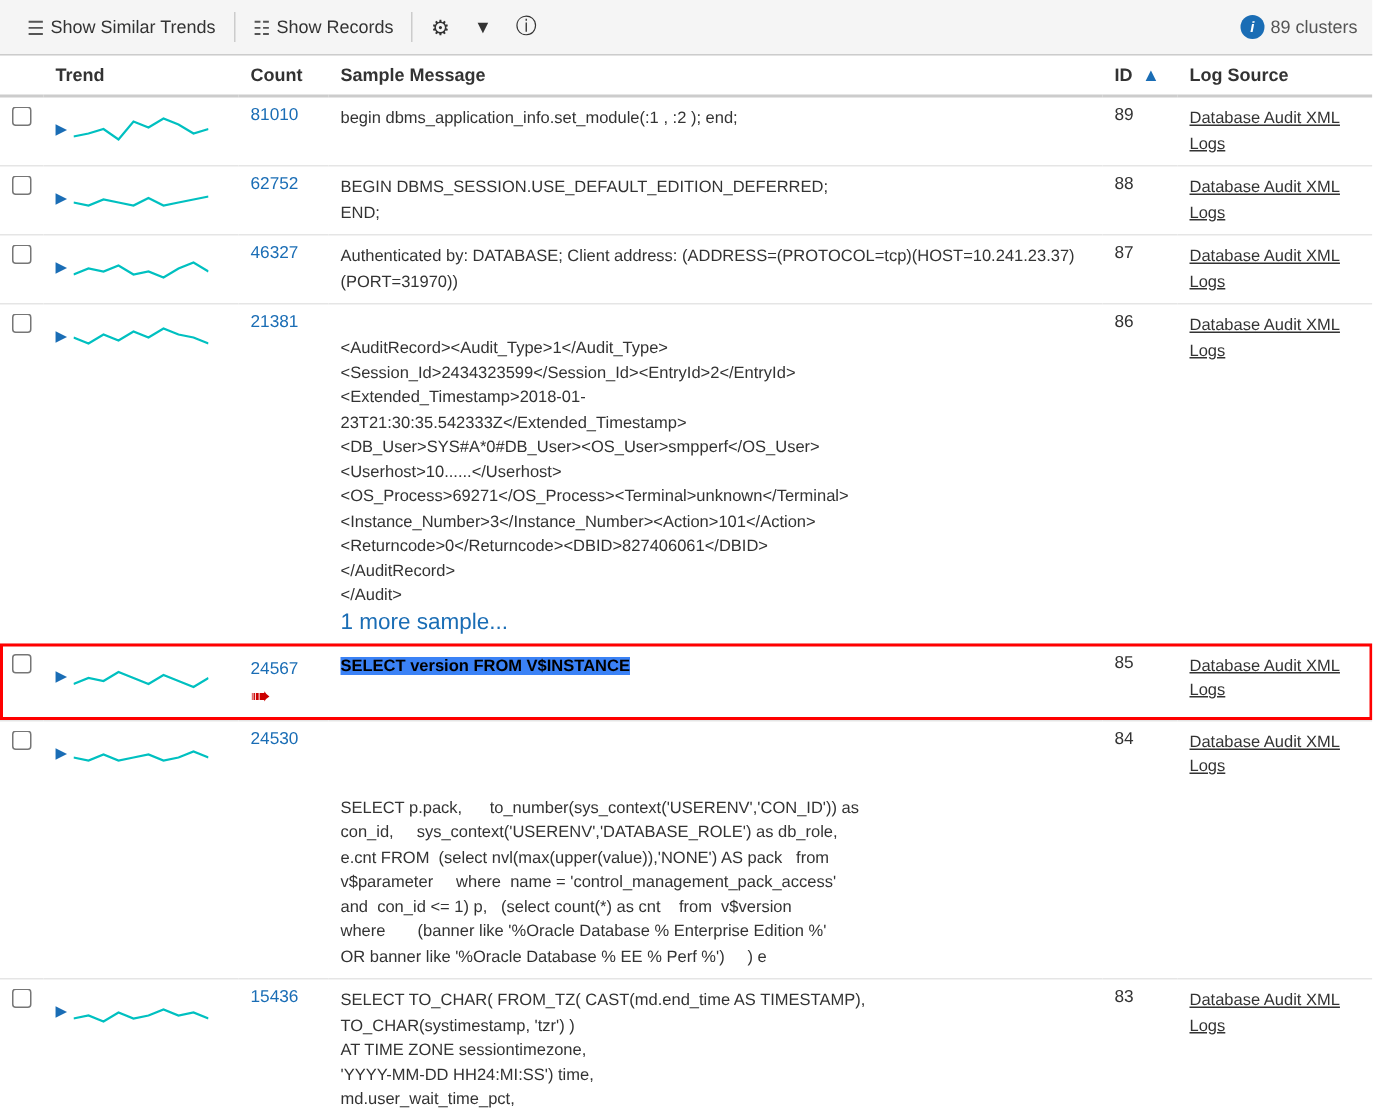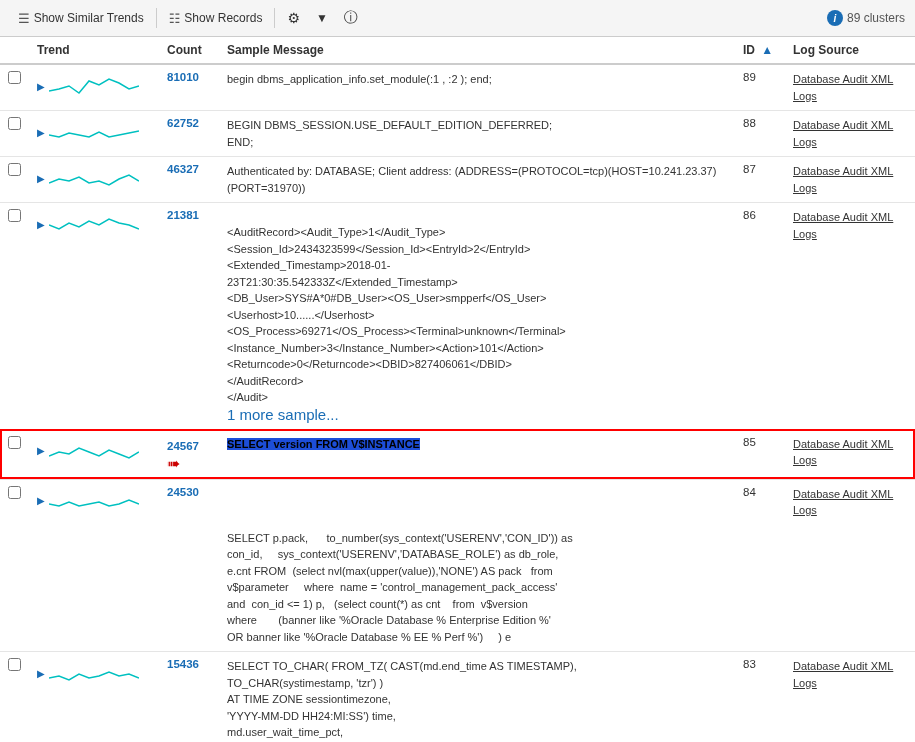--- a/index.html
+++ b/index.html
@@ -122,30 +122,29 @@
       height: 30px;
     }
     .sparkline-container svg {
       width: 100%;
       height: 100%;
     }
 
     .count-val {
       color: #1a6db5;
       cursor: pointer;
-      font-weight: bold;
     }
 
     .message-text {
       font-size: 11px;
       line-height: 1.5;
       color: #333;
     }
     .message-highlighted {
-      background: #1d4ed8;
+      background: #3b82f6;
       font-weight: bold;
       color: #000;
     }
     .more-samples {
       color: #1a6db5;
       cursor: pointer;
       font-size: 15px;
     }
 
     .log-source-text {

